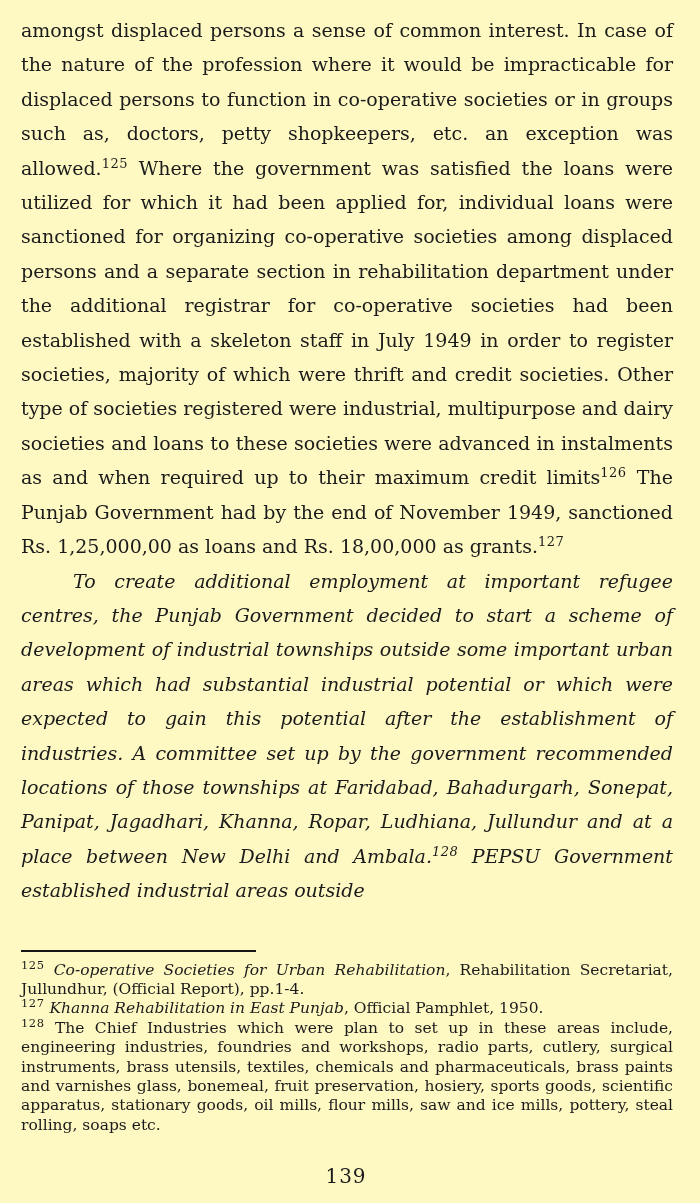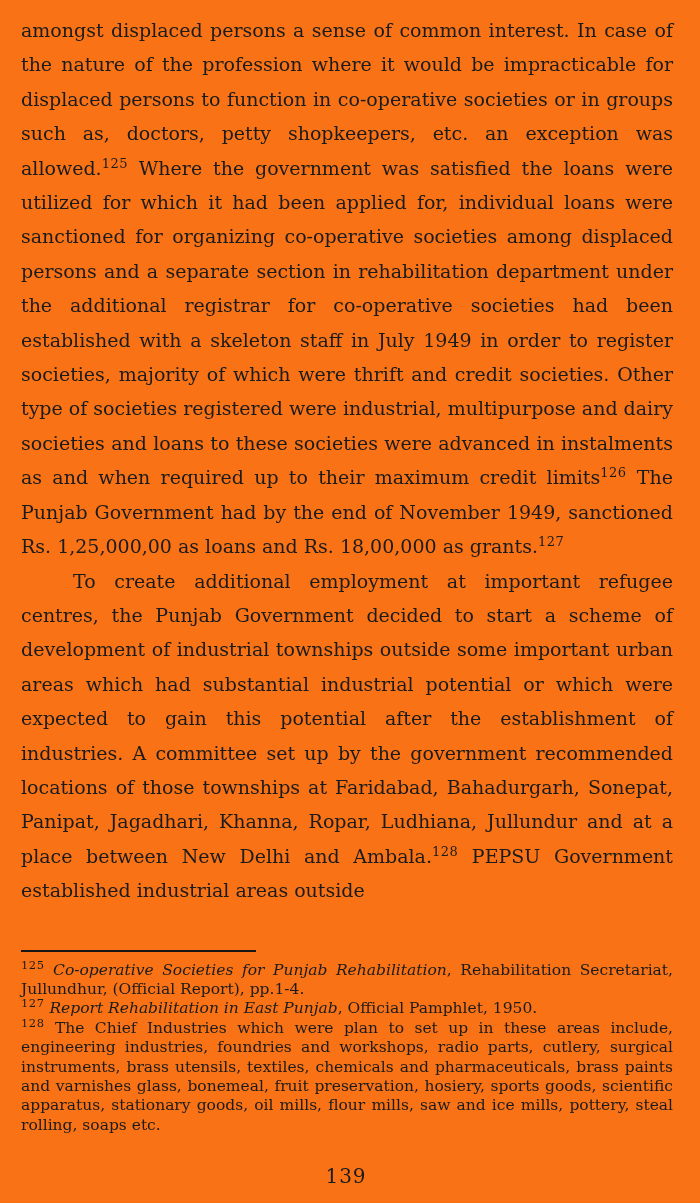--- a/index.html
+++ b/index.html
@@ -5,37 +5,38 @@
   html, body {
     margin: 0;
     padding: 0;
     background: #e9e9e9;
   }
   .page {
     position: relative;
     width: 700px;
     height: 1203px;
     margin: 0 auto;
-    background: #f97316;
+    background: #fef9c3;
     color: #1b1b1b;
     font-family: "DejaVu Serif", "Liberation Serif", serif;
     box-sizing: border-box;
     padding: 13px 27px 0 21px;
     overflow: hidden;
   }
   .body-text {
     font-size: 19px;
     line-height: 34.4px;
     text-align: justify;
   }
   .para {
     margin: 0;
   }
   .para.indented {
     text-indent: 52px;
+    font-style: italic;
   }
   .fnref {
     font-size: 13px;
     vertical-align: super;
     line-height: 0;
     letter-spacing: 0.5px;
   }
   .footnote-sep {
     width: 235px;
     border: none;
@@ -79,24 +80,24 @@
     <p class="para"><span>amongst displaced persons a sense of common interest. In case of the nature of the profession where it would be impracticable for displaced persons to function in co-operative societies or in groups such as, doctors, petty shopkeepers, etc. an exception was allowed.</span><sup class="fnref">125</sup><span> Where the government was satisfied the loans were utilized for which it had been applied for, individual loans were sanctioned for organizing co-operative societies among displaced persons and a separate section in rehabilitation department under the additional registrar for co-operative societies had been established with a skeleton staff in July 1949 in order to register societies, majority of which were thrift and credit societies. Other type of societies registered were industrial, multipurpose and dairy societies and loans to these societies were advanced in instalments as and when required up to their maximum credit limits</span><sup class="fnref">126</sup><span> The Punjab Government had by the end of November 1949, sanctioned Rs. 1,25,000,00 as loans and Rs. 18,00,000 as grants.</span><sup class="fnref">127</sup></p>
 
     <p class="para indented"><span>To create additional employment at important refugee centres, the Punjab Government decided to start a scheme of development of industrial townships outside some important urban areas which had substantial industrial potential or which were expected to gain this potential after the establishment of industries. A committee set up by the government recommended locations of those townships at Faridabad, Bahadurgarh, Sonepat, Panipat, Jagadhari, Khanna, Ropar, Ludhiana, Jullundur and at a place between New Delhi and Ambala.</span><sup class="fnref">128</sup><span> PEPSU Government established industrial areas outside</span></p>
 
   </div>
 
   <hr class="footnote-sep">
 
   <div class="footnotes">
 
-    <p class="footnote"><sup class="fnmark">125</sup> <span class="fnitalic">Co-operative Societies for Punjab Rehabilitation</span><span>, Rehabilitation Secretariat, Jullundhur, (Official Report), pp.1-4.</span></p>
+    <p class="footnote"><sup class="fnmark">125</sup> <span class="fnitalic">Co-operative Societies for Urban Rehabilitation</span><span>, Rehabilitation Secretariat, Jullundhur, (Official Report), pp.1-4.</span></p>
 
 
-    <p class="footnote"><sup class="fnmark">127</sup> <span class="fnitalic">Report Rehabilitation in East Punjab</span><span>, Official Pamphlet, 1950.</span></p>
+    <p class="footnote"><sup class="fnmark">127</sup> <span class="fnitalic">Khanna Rehabilitation in East Punjab</span><span>, Official Pamphlet, 1950.</span></p>
 
     <p class="footnote"><sup class="fnmark">128</sup> <span class="fnitalic"></span><span>The Chief Industries which were plan to set up in these areas include, engineering industries, foundries and workshops, radio parts, cutlery, surgical instruments, brass utensils, textiles, chemicals and pharmaceuticals, brass paints and varnishes glass, bonemeal, fruit preservation, hosiery, sports goods, scientific apparatus, stationary goods, oil mills, flour mills, saw and ice mills, pottery, steal rolling, soaps etc.</span></p>
 
   </div>
 
   <div class="page-number">139</div>
 
 </div>
 
 </body></html>

